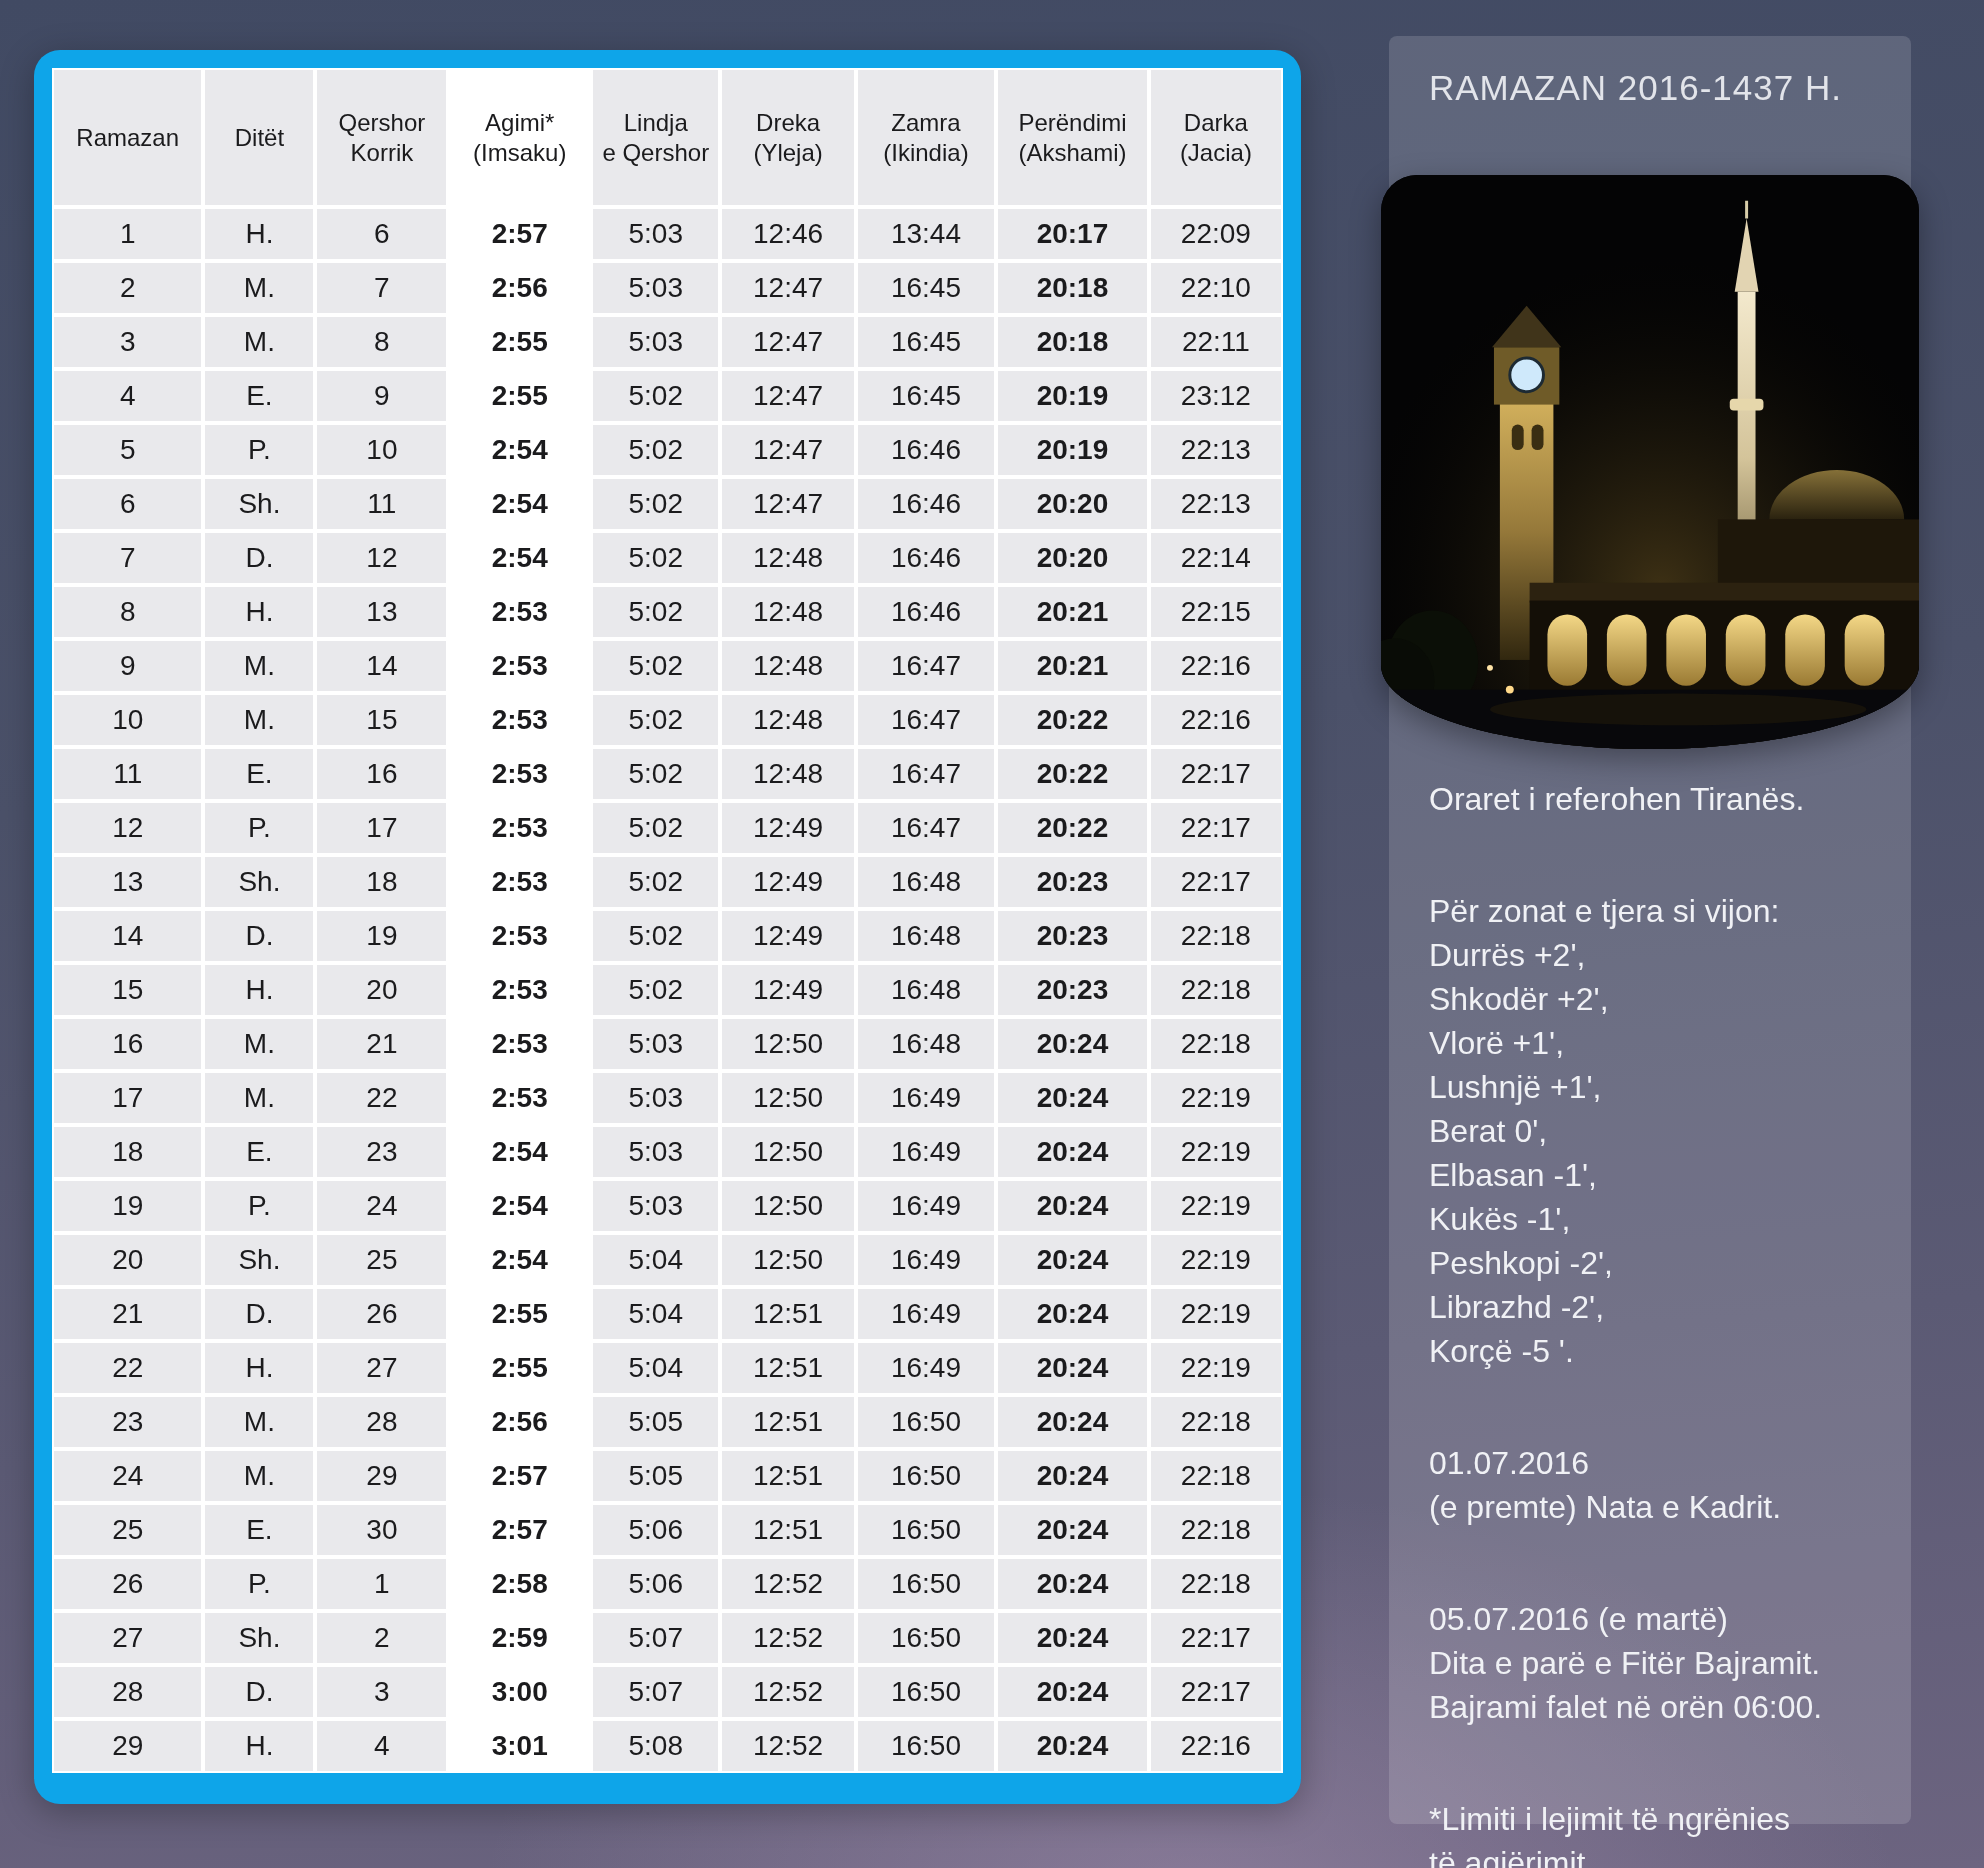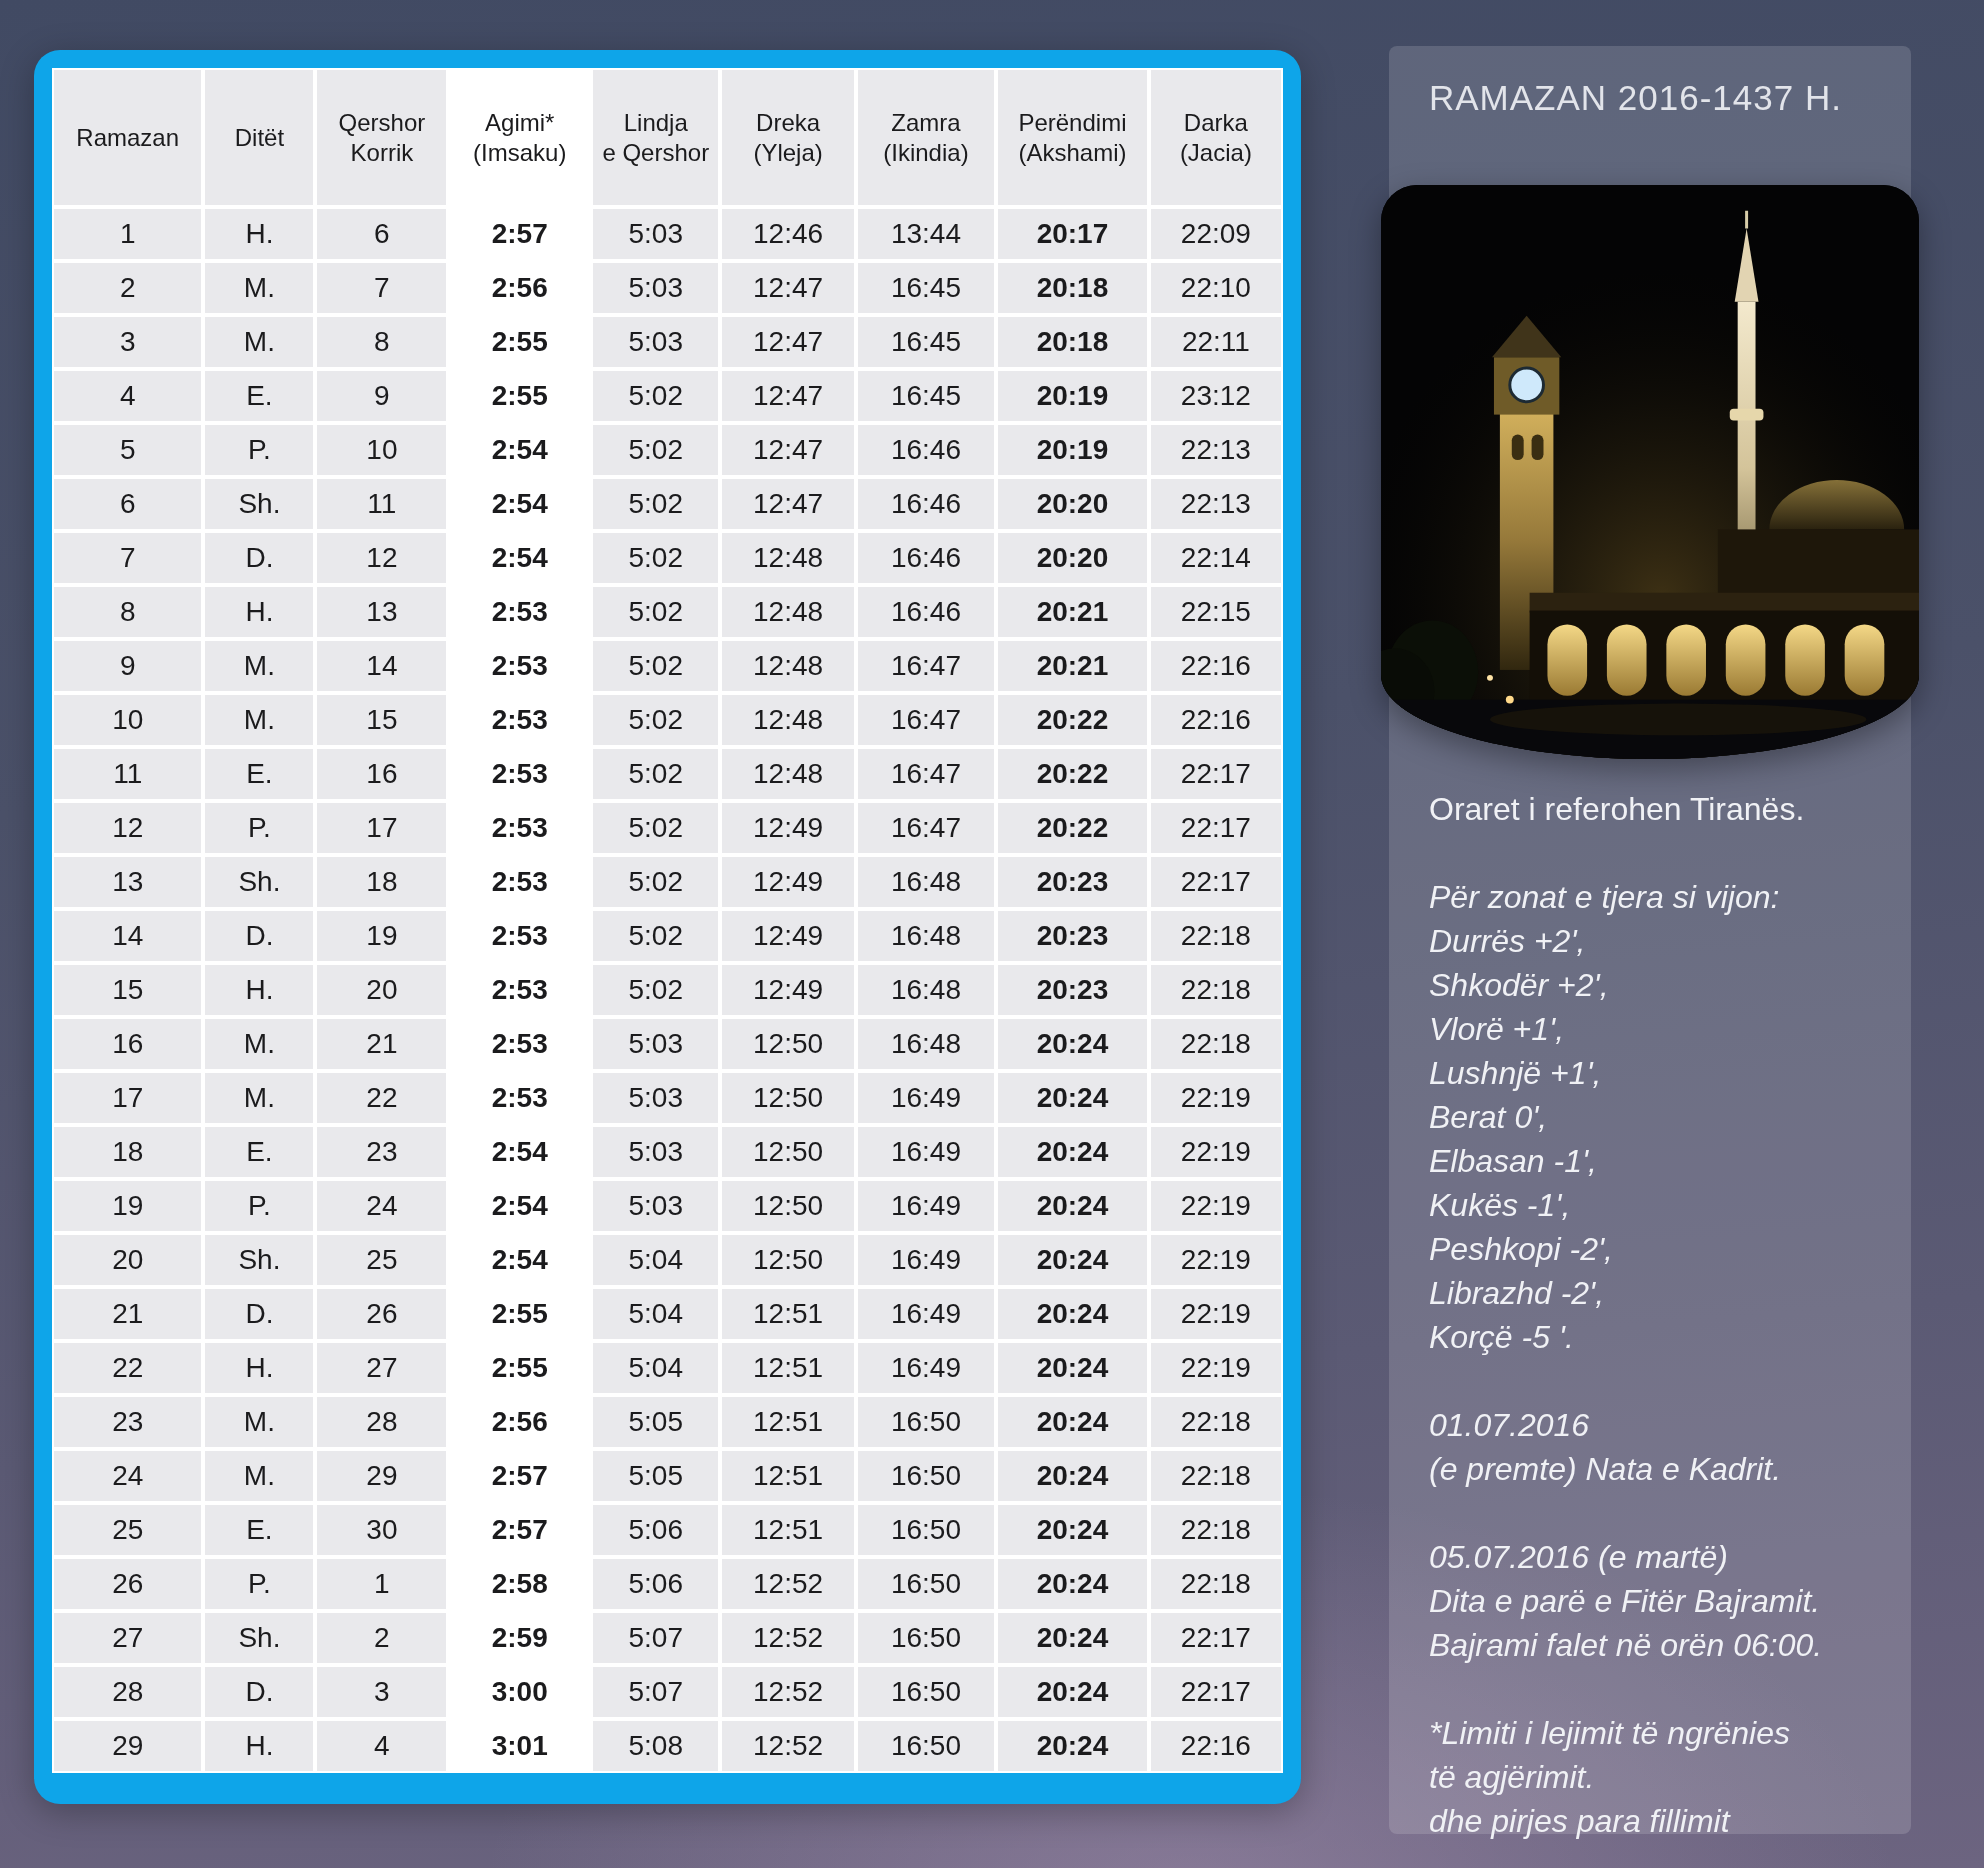--- a/index.html
+++ b/index.html
@@ -28,38 +28,38 @@
   }
   tbody td{height:54px;font-size:28px;vertical-align:middle;padding:0;}
   th.col-3,td.col-3{background:#ffffff;}
   td.col-3,td.col-7{font-weight:bold;}
   .col-0{width:12.3%}.col-1{width:9.1%}.col-2{width:10.8%}
   .col-3{width:11.6%}.col-4{width:10.5%}.col-5{width:11.0%}
   .col-6{width:11.4%}.col-7{width:12.4%}.col-8{width:10.9%}
 
   
   .side-panel{
-    position:absolute;left:1389px;top:46px;width:522px;height:1788px;
+    position:absolute;left:1389px;top:36px;width:522px;height:1788px;
     background:rgba(255,255,255,0.15);border-radius:8px;color:#eef0f4;
   }
   .side-title{
     padding:32px 20px 0 40px;font-size:35px;letter-spacing:1px;
     color:#e2e4ea;font-weight:normal;
   }
   .photo{
     position:absolute;left:-8px;top:139px;width:538px;height:574px;
     border-radius:36px 36px 50% 50% / 36px 36px 84px 84px;
     overflow:hidden;background:#000;box-shadow:0 10px 30px rgba(0,0,0,0.35);
   }
   .photo svg{display:block;width:100%;height:100%;}
   .side-text{
     position:absolute;top:741px;left:40px;right:24px;
     font-size:32px;line-height:44px;color:#f0f1f5;
   }
-  .note-group{margin-top:44px;font-style:italic;}
+  .note-group{margin-top:68px;}
 </style>
 </head>
 <body>
 
 <section class="card">
   <table>
     <colgroup>
       <col class="col-0">
         <col class="col-1">
         <col class="col-2">

